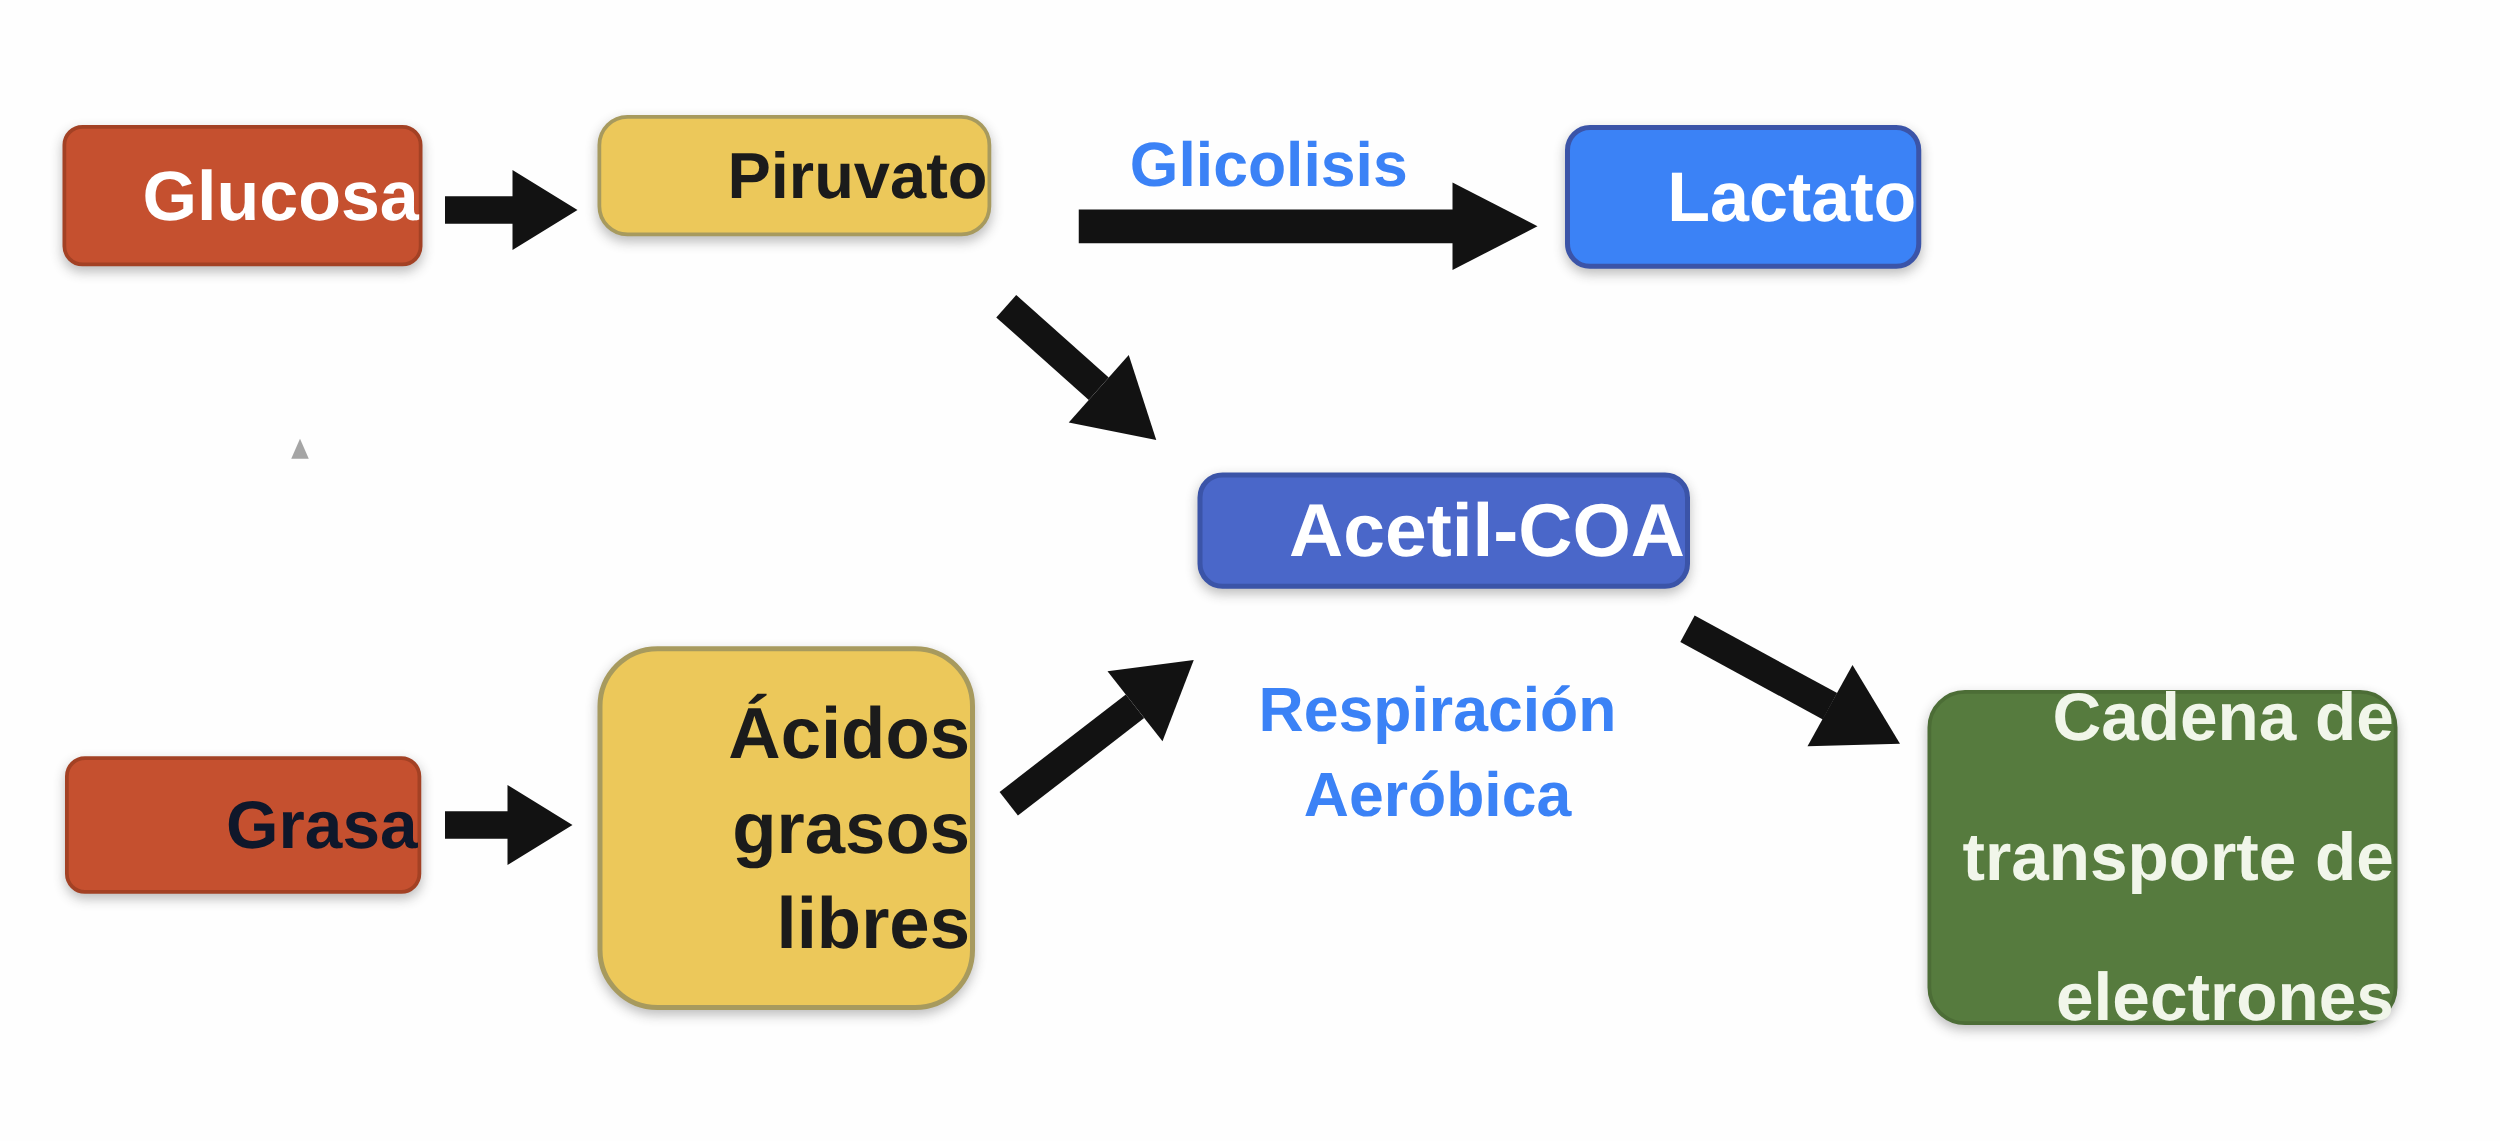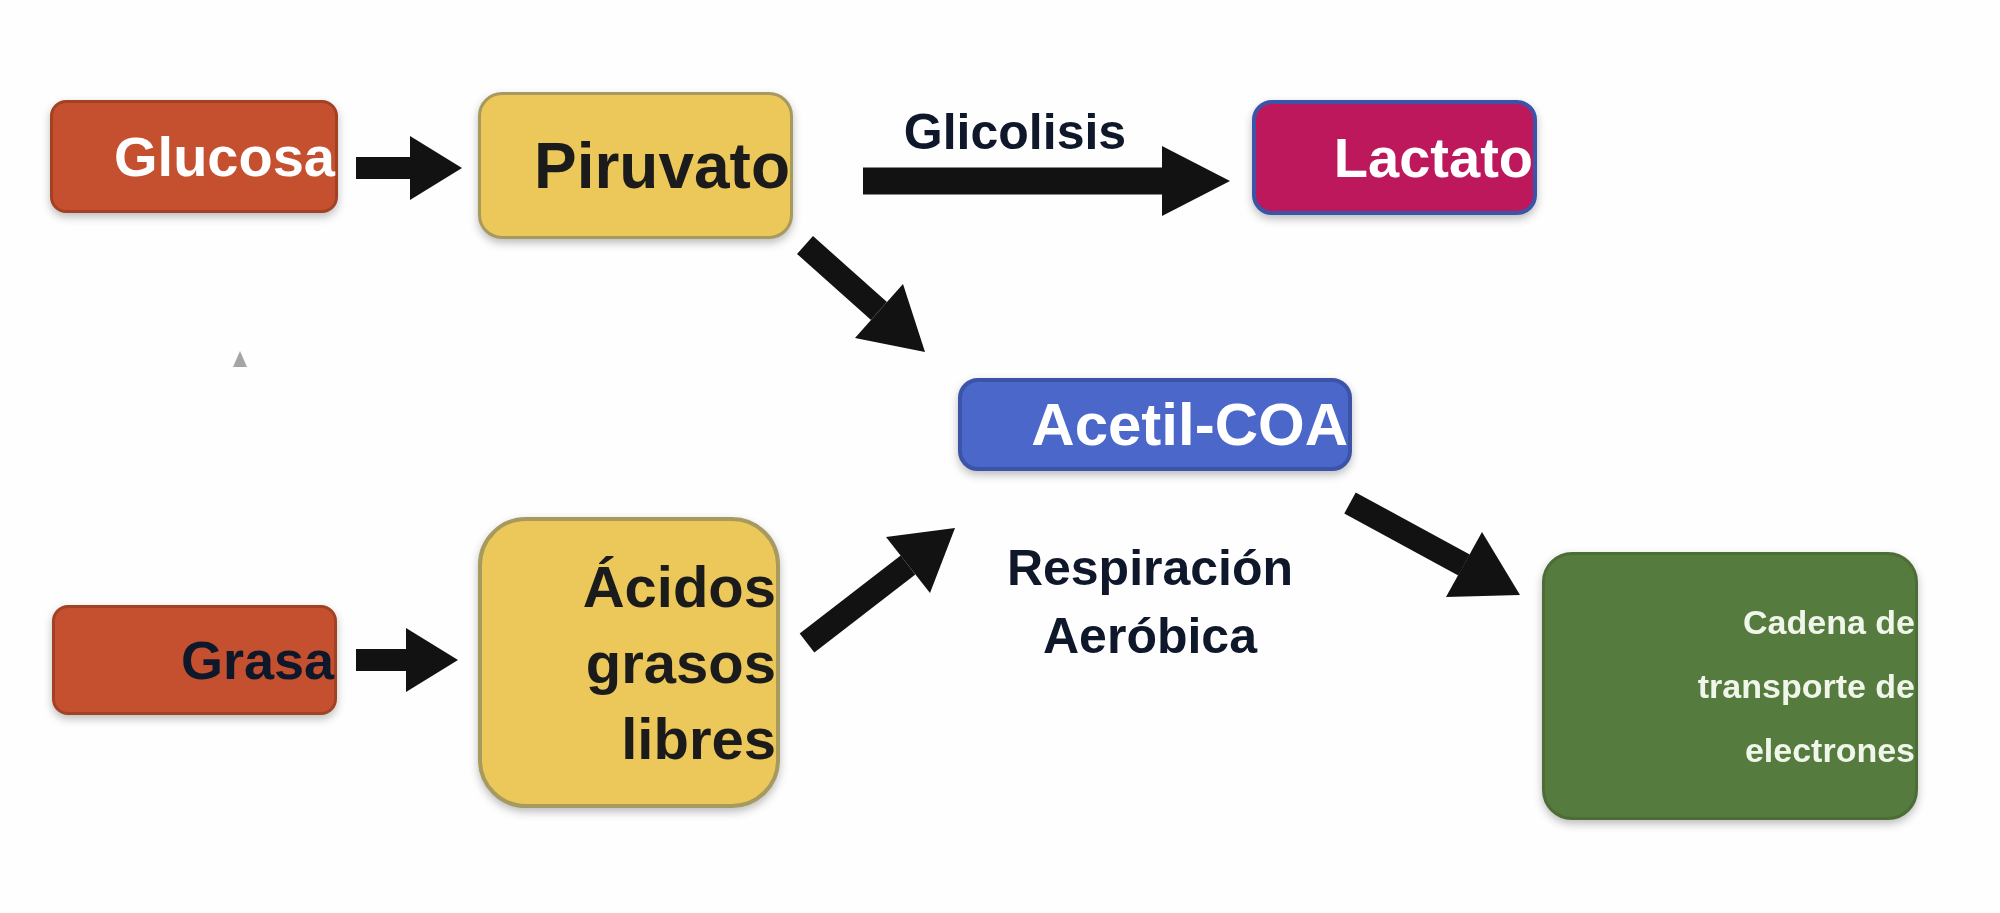--- a/index.html
+++ b/index.html
@@ -18,32 +18,32 @@
     flex-direction: column;
     align-items: flex-end;
     justify-content: center;
     text-align: center;
     font-weight: 700;
     box-shadow: 0 4px 9px rgba(40,40,40,0.30);
   }
   .node span { display: block; }
 
   .node-glucosa   { left:50px;  top:100px; width:288px; height:113px; border-radius:16px; border:3px solid #a34124; font-size:56px; }
-  .node-piruvato  { left:478px; top:92px;  width:315px; height:147px; border-radius:24px; border:3px solid #a79a5e; font-size:64px;padding-left:32px; }
+  .node-piruvato  { left:478px; top:92px;  width:315px; height:97px; border-radius:24px; border:3px solid #a79a5e; font-size:52px;padding-left:32px; }
   .node-lactato   { left:1252px;top:100px; width:285px; height:115px; border-radius:20px; border:4px solid #3b54a8; font-size:56px; }
   .node-acetil    { left:958px; top:378px; width:394px; height:93px; border-radius:20px; border:4px solid #3b54a8; font-size:60px; }
   .node-grasa     { left:52px;  top:605px; width:285px; height:110px; border-radius:16px; border:3px solid #a34124; font-size:54px; }
   .node-acidos    { left:478px; top:517px; width:302px; height:291px; border-radius:48px; border:4px solid #a79a5e; font-size:58px; line-height:76px; }
-  .node-cadena    { left:1542px;top:552px; width:376px; height:268px; border-radius:30px; border:3px solid #4c6d36; font-size:34px; line-height:64px; }
+  .node-cadena    { left:1542px;top:552px; width:376px; height:268px; border-radius:30px; border:3px solid #4c6d36; font-size:54px; line-height:64px;gap:48px; }
 
   .caption {
     position: absolute;
     font-weight: 700;
     text-align: center;
-    color: #0f172a;
+    color: #3b82f6;
   }
   .caption-glicolisis { left:815px; top:103px; width:400px; font-size:50px; }
   .caption-respiracion { left:950px; top:534px; width:400px; font-size:50px; line-height:68px; }
   .caption-respiracion span { display:block; }
 
   .arrows { position:absolute; left:0; top:0; width:2000px; height:913px; }
   .arrows line { stroke: currentColor; }
   .arrows polygon { fill: currentColor; stroke: none; }
   .speck { position:absolute; left:0; top:0; width:2000px; height:913px; pointer-events:none; }
 </style>
@@ -84,21 +84,21 @@
   </svg>
 
   <div class="node node-glucosa" style="background: rgb(197, 80, 47); color: rgb(255, 255, 255);">
     <span>Glucosa</span>
   </div>
 
   <div class="node node-piruvato" style="background: rgb(236, 200, 90); color: rgb(27, 27, 27);">
     <span>Piruvato</span>
   </div>
 
-  <div class="node node-lactato" style="background: #be185d; color: rgb(255, 255, 255); padding-left: 32px;">
+  <div class="node node-lactato" style="background: #3b82f6; color: rgb(255, 255, 255); padding-left: 32px;">
     <span>Lactato</span>
   </div>
 
   <div class="node node-acetil" style="background: rgb(74, 103, 201); color: rgb(255, 255, 255);">
     <span>Acetil-COA</span>
   </div>
 
   <div class="node node-grasa" style="background: rgb(197, 80, 47); color: #0f172a;">
     <span>Grasa</span>
   </div>

